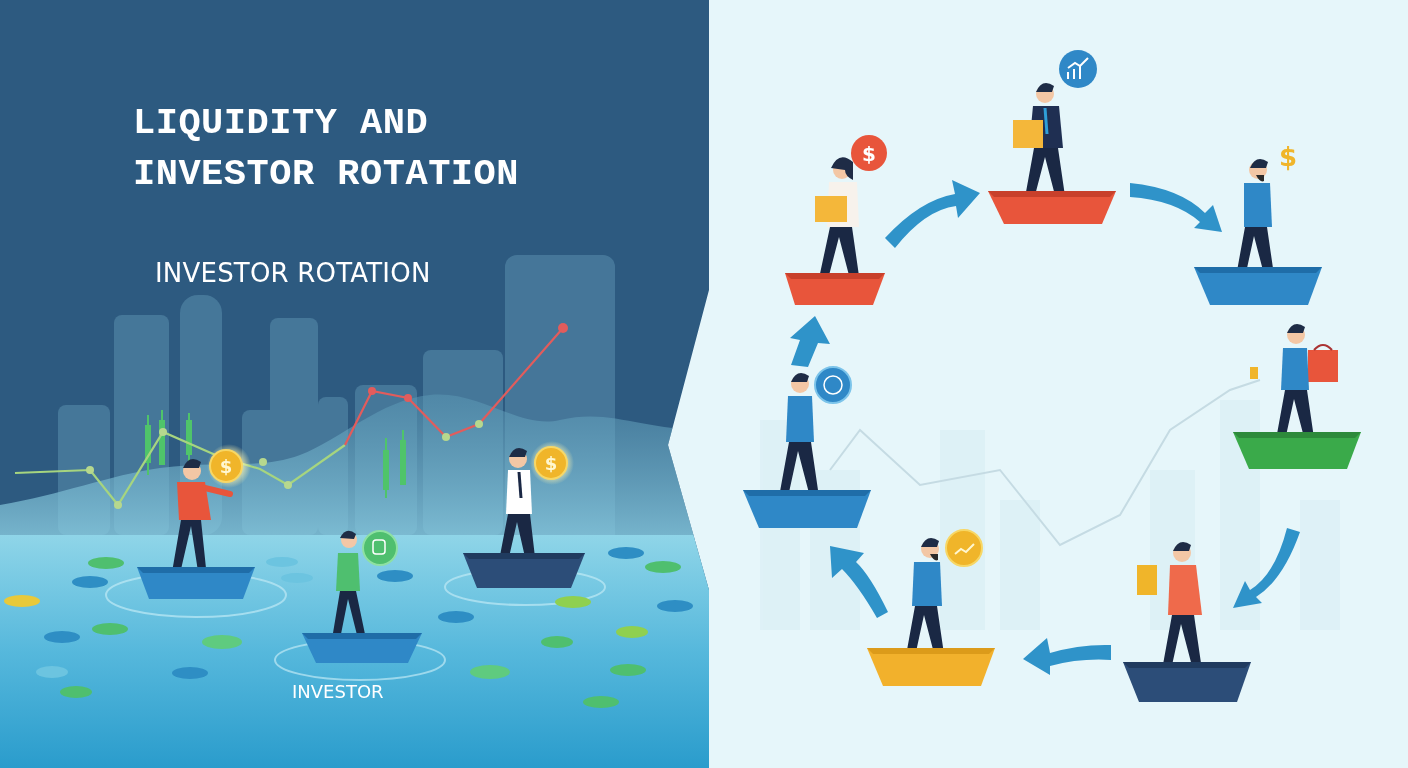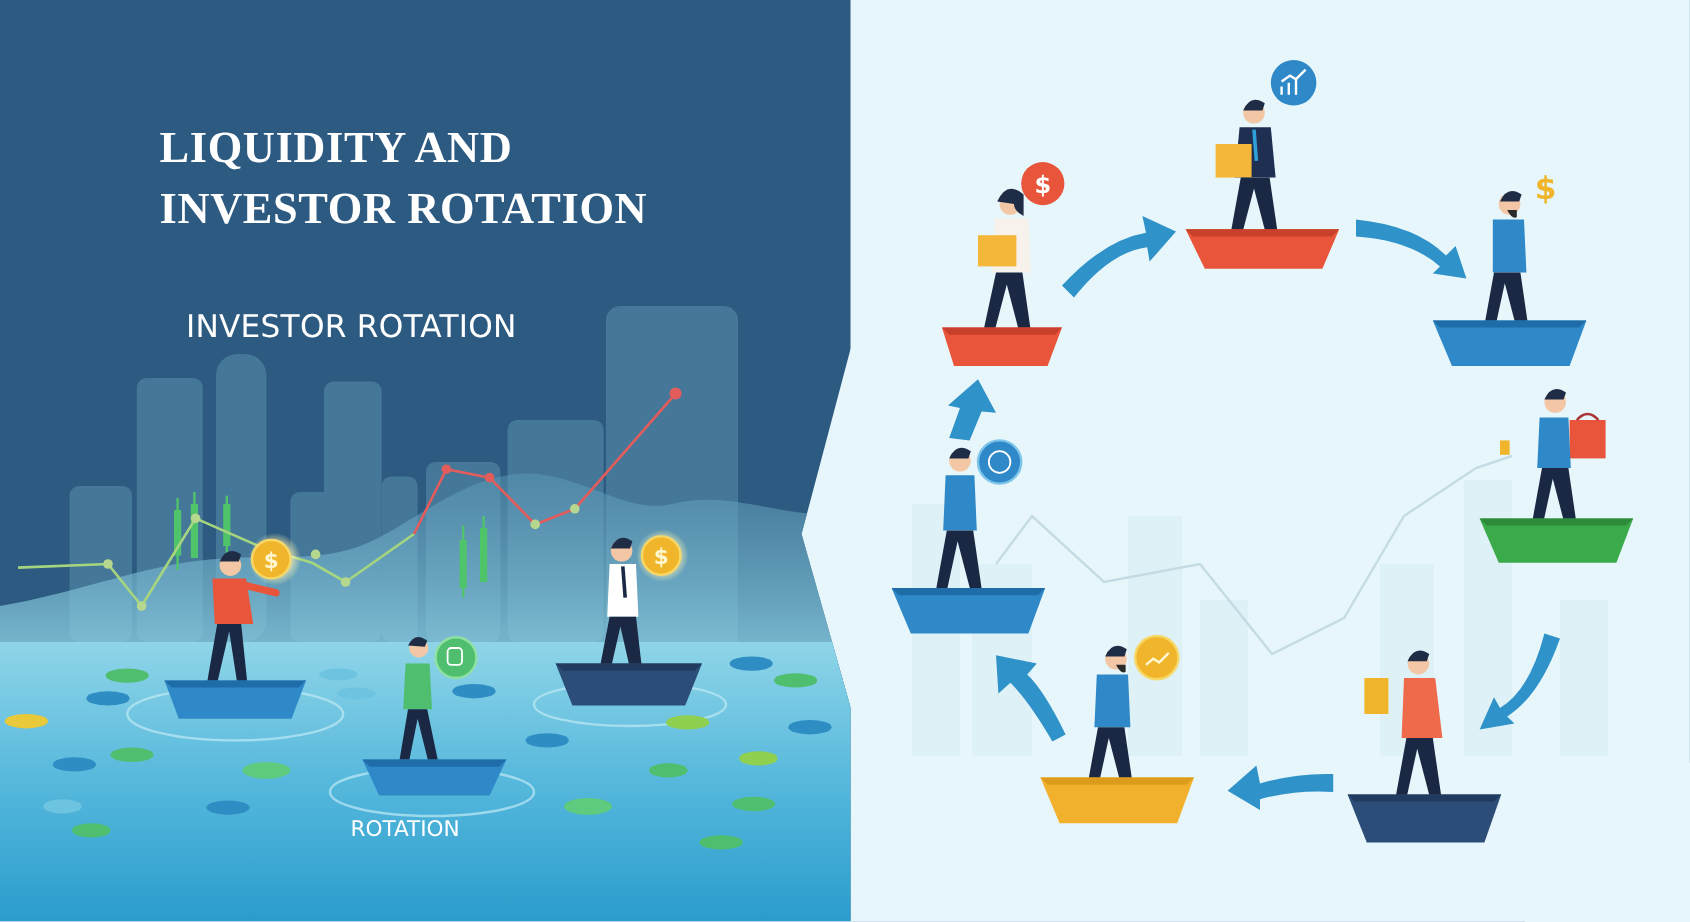--- a/index.html
+++ b/index.html
@@ -1,21 +1,21 @@
 <!DOCTYPE html>
 <html><head>
 <meta charset="utf-8">
 <style>
   * { margin:0; padding:0; box-sizing:border-box; }
   html, body { width:1408px; height:768px; overflow:hidden; background:#e6f6fa; }
   body { position:relative; font-family:"Liberation Sans", "DejaVu Sans", sans-serif; }
   #scene { position:absolute; left:0; top:0; width:1408px; height:768px; }
   .title {
     position:absolute; left:133px; top:98px; color:#ffffff;
-    font-family:Liberation Serif, serif; font-weight:bold; font-size:37px;
+    font-family:Liberation Mono, monospace; font-weight:bold; font-size:37px;
     line-height:51px; letter-spacing:0.5px; width:560px;
   }
   .subtitle {
     position:absolute; left:155px; top:258px; color:#ffffff;
     font-family:"DejaVu Sans", sans-serif; font-size:26px; letter-spacing:0.2px;
   }
   .liq-label {
     position:absolute; left:292px; top:681px; color:#ffffff;
     font-family:"DejaVu Sans", sans-serif; font-size:18px;
   }
@@ -263,13 +263,13 @@
     <path d="M743,490 l128,0 l-14,38 l-98,0 z" fill="#2f88c7"></path>
     <path d="M743,490 l128,0 l-6,6 l-116,0 z" fill="#1f6da8"></path>
   </g>
 </svg>
 
 <div class="title">
   <div>LIQUIDITY AND</div>
   <div>INVESTOR ROTATION</div>
 </div>
 <div class="subtitle">INVESTOR ROTATION</div>
-<div class="liq-label">ROTATION</div>
+<div class="liq-label">INVESTOR</div>
 
 </body></html>

